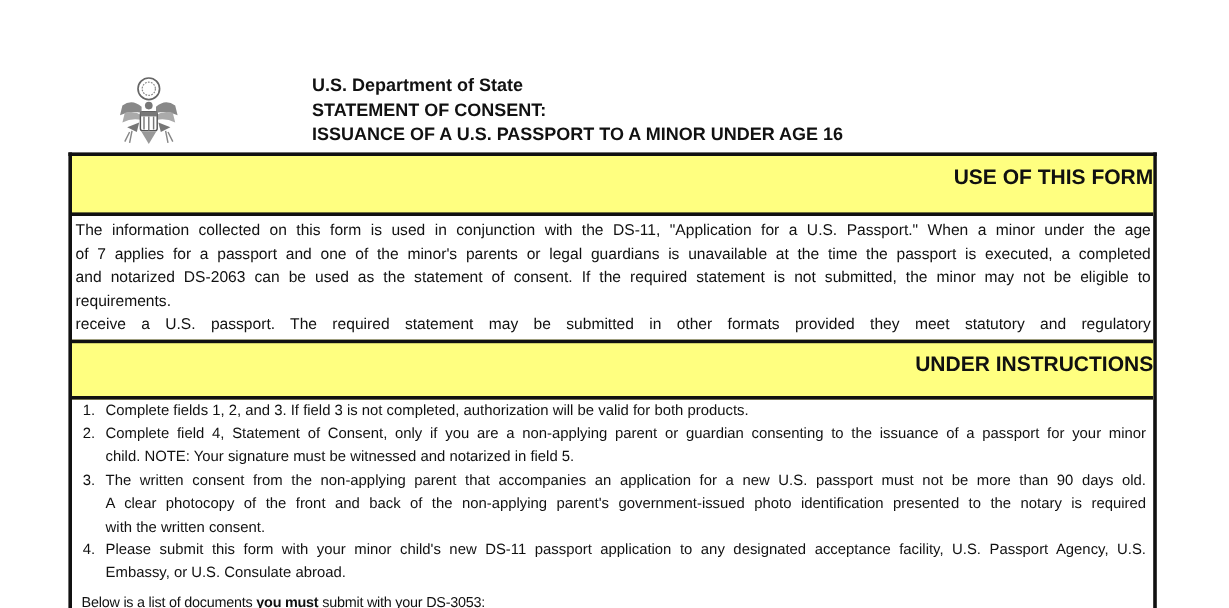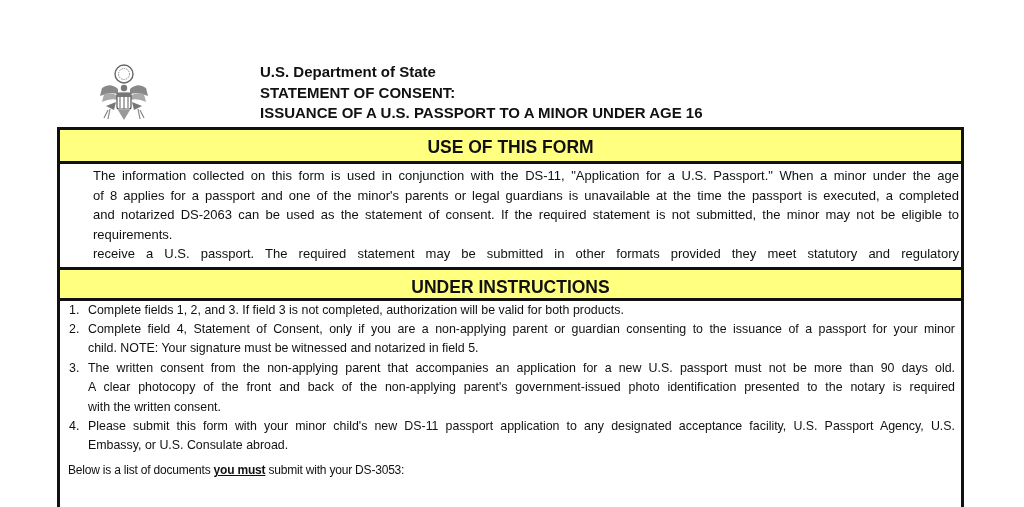--- a/index.html
+++ b/index.html
@@ -9,31 +9,31 @@
   .seal { position: absolute; left: 96px; top: 62px; width: 56px; height: 64px; }
 
   .title-block { position: absolute; left: 260px; width: 540px; top: 62px; text-align: left; }
   .title-line { font-weight: bold; font-size: 15px; line-height: 20.5px; color: #111; white-space: nowrap; }
 
   .form-box {
     position: absolute; left: 57px; top: 127px; width: 907px; height: 400px;
     border: 3px solid #111; border-bottom: none;
   }
   .section-header {
-    background: #ffff80; text-align: center; font-weight: bold; font-size: 17.5px;
-    color: #111; height: 34px; line-height: 34px; border-bottom: 3px solid #111;
+    background: #ffff80; text-align: right; font-weight: bold; font-size: 17.5px;
+    color: #111; height: 50px; line-height: 34px; border-bottom: 3px solid #111;
     white-space: nowrap;
   }
   .section-header.mid { border-top: 3px solid #111; }
 
   .para {
     font-size: 13px; line-height: 19.5px; padding: 2px 2px 3px 3px; text-align: justify;
     text-align-last: left; color: #111;
   }
-  .para .ln { display: block; text-align: justify; text-align-last: justify; white-space: nowrap; margin-left: 30px; }
+  .para .ln { display: block; text-align: justify; text-align-last: justify; white-space: nowrap; }
   .para .ln.last { text-align-last: left; }
 
   .instr { font-size: 12.4px; line-height: 19.4px; padding: 0px 6px 3px 9px; color: #111; }
   .instr .item { display: flex; }
   .instr .num { width: 19px; flex: none; }
   .instr .txt { flex: 1; }
   .instr .txt .ln { display: block; white-space: nowrap; text-align: justify; text-align-last: justify; }
   .instr .txt .ln.last { text-align-last: left; }
 
   .special-body { font-size: 12px; line-height: 18px; padding: 2px 8px; color: #111; font-family: "Liberation Sans", sans-serif; letter-spacing: -0.2px; }
@@ -67,21 +67,21 @@
   <div class="title-line">U.S. Department of State</div>
   <div class="title-line">STATEMENT OF CONSENT:</div>
   <div class="title-line">ISSUANCE OF A U.S. PASSPORT TO A MINOR UNDER AGE 16</div>
 </div>
 
 <div class="form-box">
 
   <div class="section-header">USE OF THIS FORM</div>
   <div class="para">
     <span class="ln">The information collected on this form is used in conjunction with the DS-11, "Application for a U.S. Passport."  When a minor under the age</span>
-    <span class="ln">of 8 applies for a passport and one of the minor's parents or legal guardians is unavailable at the time the passport is executed, a completed</span>
+    <span class="ln">of 7 applies for a passport and one of the minor's parents or legal guardians is unavailable at the time the passport is executed, a completed</span>
     <span class="ln">and notarized DS-2063 can be used as the statement of consent.  If the required statement is not submitted, the minor may not be eligible to</span>
     <span class="ln last">requirements.</span>
     <span class="ln">receive a U.S. passport.  The required statement may be submitted in other formats provided they meet statutory and regulatory</span>
   </div>
 
   <div class="section-header mid">UNDER INSTRUCTIONS</div>
   <div class="instr">
     <div class="item">
       <span class="num">1.</span>
       <span class="txt">

